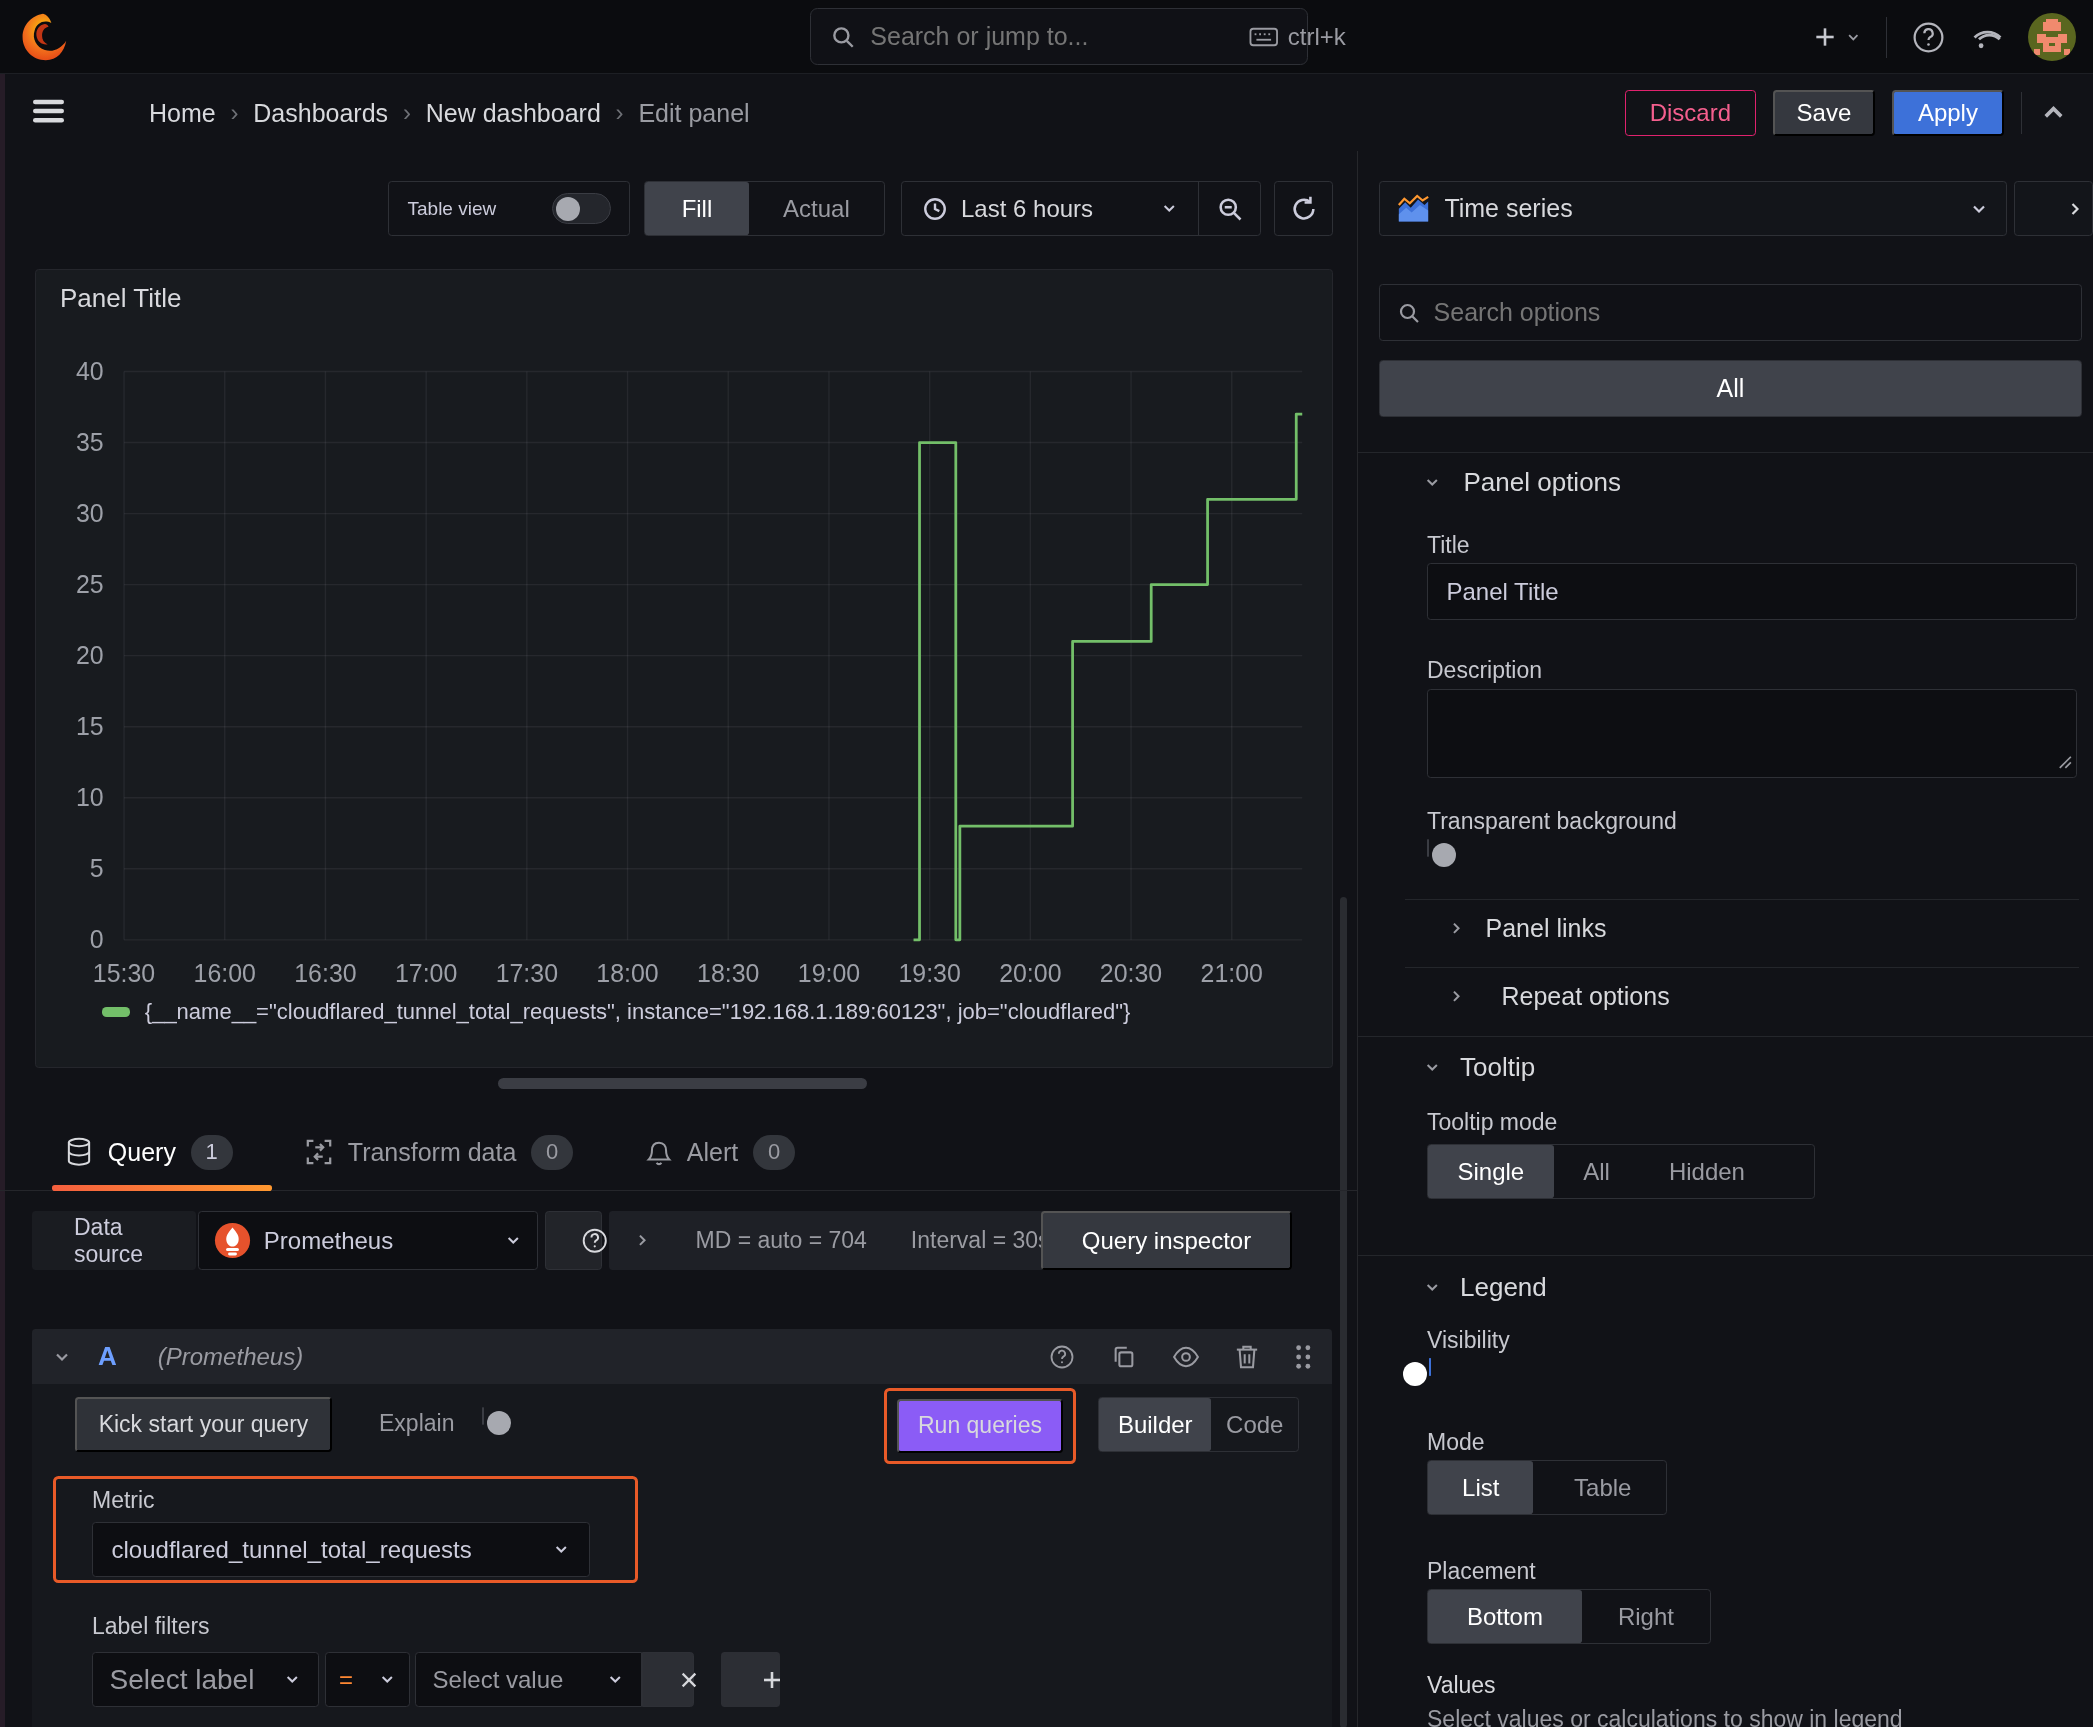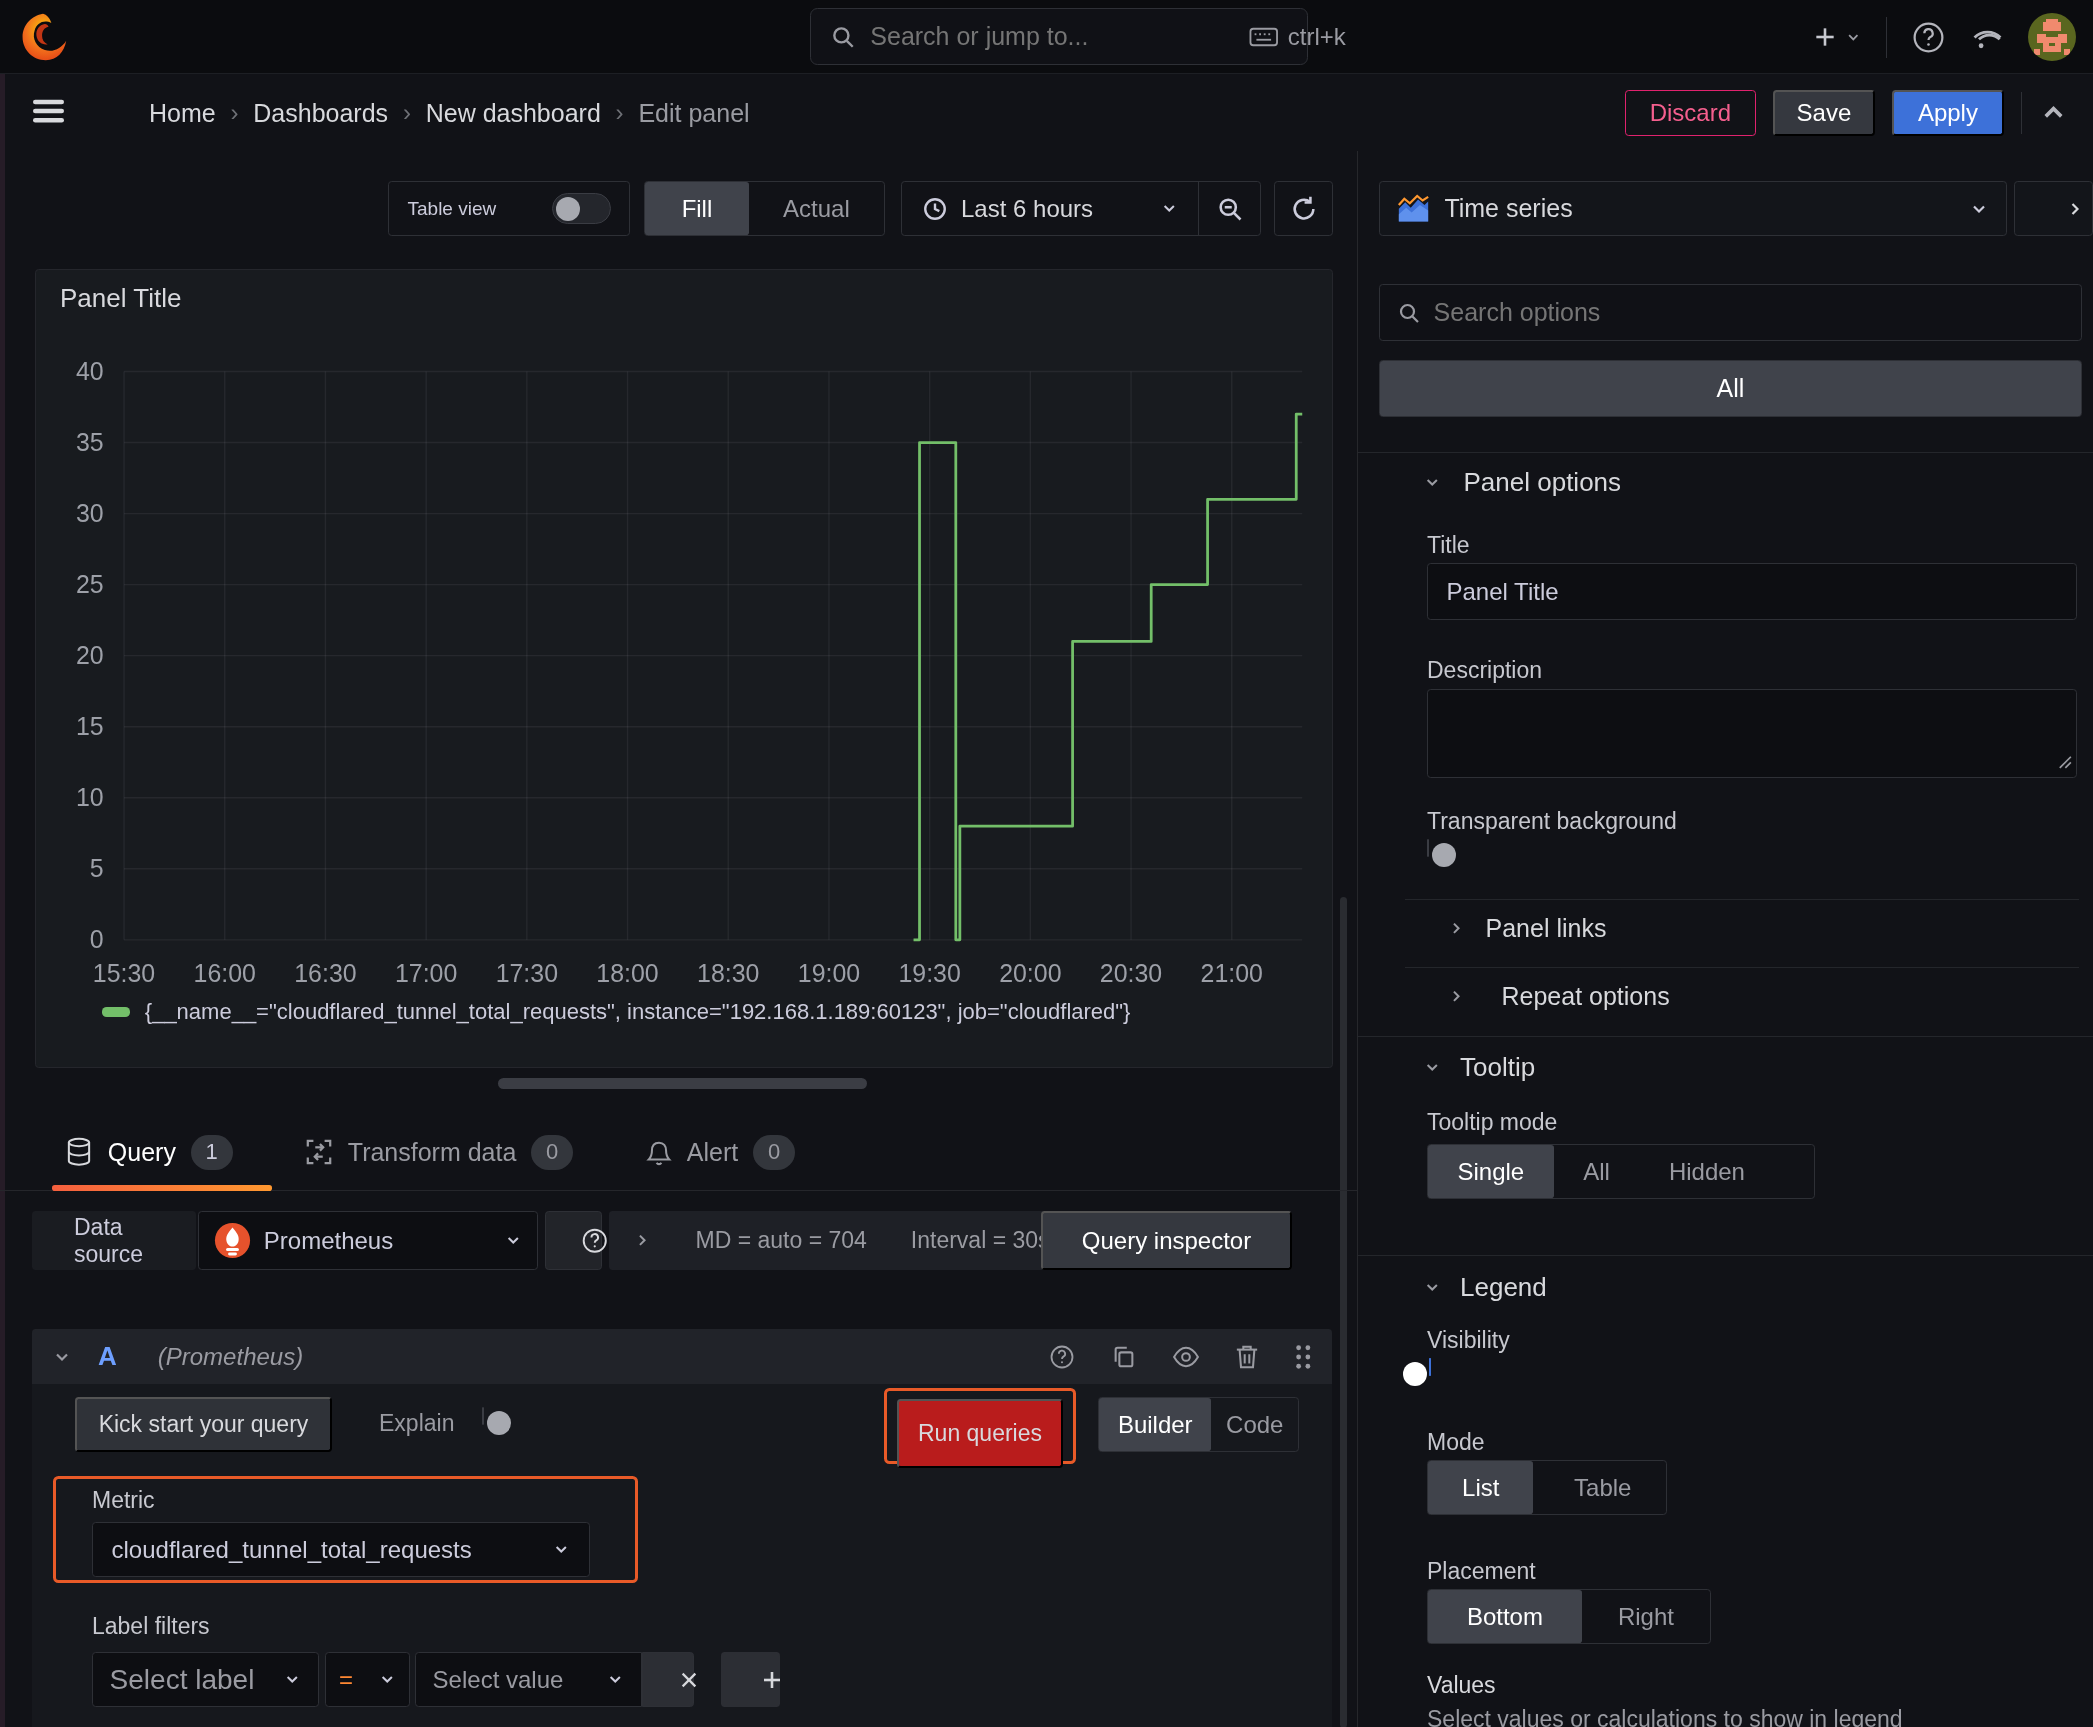--- a/index.html
+++ b/index.html
@@ -447,21 +447,21 @@
 </div>
 
 <div class="abs" style="left:32px;top:1384px;width:1300px;height:343px;background:#16181d;">
 
   <button class="btn abs" style="left:43px;top:13px;width:257px;height:55px;background:#2f3238;color:#d8d9dd;font-size:23px;">Kick start your query</button>
   <span class="abs dim" style="left:347px;top:26px;font-size:23px;">Explain</span>
   <span class="toggle abs" style="left:450px;top:24px;"><span class="knob"></span></span>
 
   
   <div class="anno abs" style="left:852px;top:3.7px;width:192px;height:76px;"></div>
-  <button class="btn abs" style="left:865px;top:14.8px;width:166px;height:69px;background:#b91c1c;color:#d8d9dd;font-size:23px;">Run queries</button>
+  <button class="btn abs" style="left:865px;top:14.8px;width:166px;height:54px;background:#8b5cf6;color:#d8d9dd;font-size:23px;">Run queries</button>
 
   <div class="seg abs" style="left:1066px;top:13px;width:201px;">
     <span class="opt sel" style="flex:1.3;">Builder</span>
     <span class="opt" style="flex:1;">Code</span>
   </div>
 
   
   <div class="anno abs" style="left:21px;top:92px;width:585px;height:107px;"></div>
   <span class="abs sectionlabel" style="left:60px;top:103px;">Metric</span>
   <div class="abs inputlike" style="left:60px;top:138px;width:498px;height:55px;padding:0 18.5px;">

